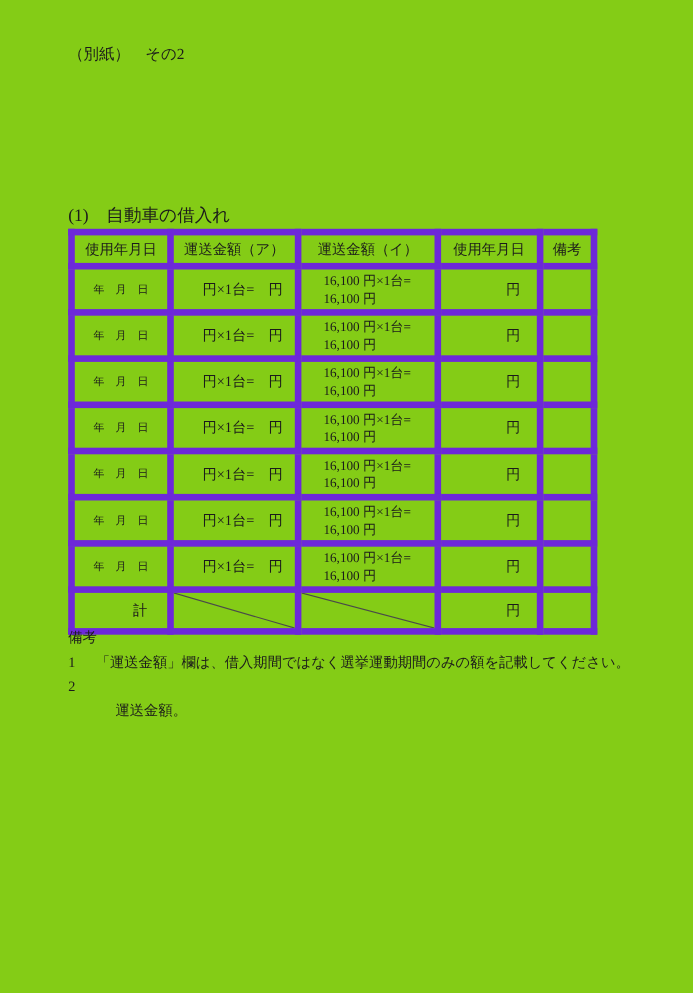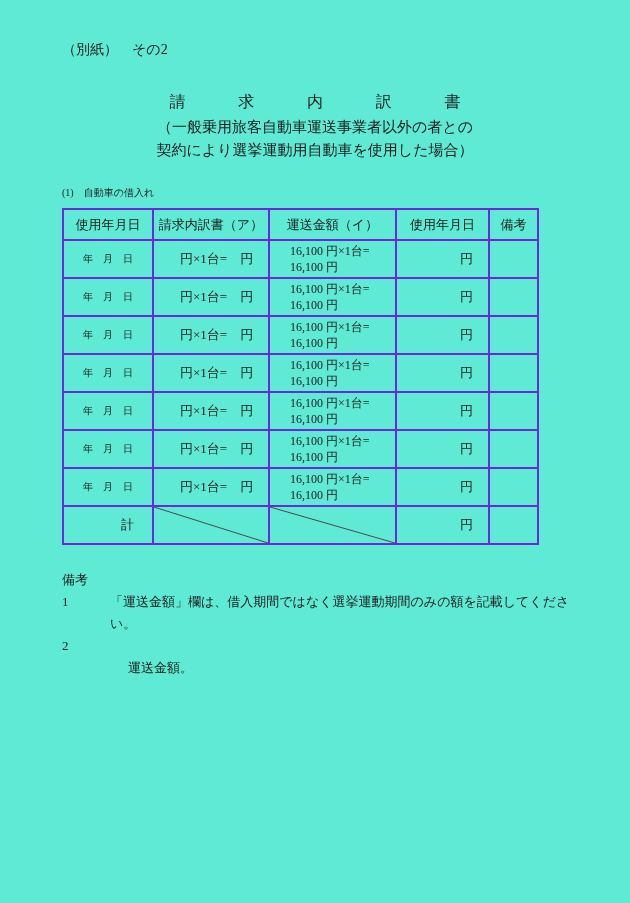--- a/index.html
+++ b/index.html
@@ -1,21 +1,21 @@
 <!DOCTYPE html>
 <html lang="ja"><head>
 <meta charset="utf-8">
 <style>
   * { margin: 0; padding: 0; box-sizing: border-box; }
   html, body { background: #e8e8e8; }
   .page {
     position: relative;
     width: 630px;
     height: 903px;
-    background: #5eead4;
+    background: #84cc16;
     color: #1b1b1b;
     font-family: "Liberation Serif", "DejaVu Serif", serif;
     overflow: hidden;
     margin: 0 auto;
   }
   .annotation {
     position: absolute;
     left: 62px; top: 41px;
     font-size: 14px;
     white-space: pre;
@@ -32,32 +32,32 @@
   .subtitle {
     position: absolute;
     left: 0; right: 0; top: 116px;
     text-align: center;
     font-size: 15px;
     line-height: 23px;
   }
   .section-heading {
     position: absolute;
     left: 62px; top: 186px;
-    font-size: 10px;
+    font-size: 16px;
     white-space: pre;
   }
   table.billing-table {
     position: absolute;
     left: 62px; top: 208px;
     width: 475px;
     border-collapse: collapse;
     table-layout: fixed;
   }
   .billing-table th, .billing-table td {
-    border: 2px solid #6d28d9;
+    border: 6px solid #6d28d9;
     font-weight: normal;
     vertical-align: middle;
     overflow: hidden;
   }
   .billing-table tr.head-row { height: 31px; }
   .billing-table tr.data-row, .billing-table tr.total-row { height: 38px; }
   .billing-table th {
     font-size: 13px;
     text-align: center;
   }
@@ -73,51 +73,46 @@
   td.diag svg { display: block; position: absolute; left: 0; top: 0; width: 100%; height: 100%; }
   .notes {
     position: absolute;
     left: 62px; top: 569px;
     width: 522px;
     font-size: 13px;
     line-height: 22px;
   }
   .note-item { display: flex; align-items: flex-start; }
   .note-num { width: 25px; flex: 0 0 25px; }
-  .note-text { flex: 1; margin-left: 23px; }
+  .note-text { flex: 1; }
   .note-cont { display: inline-block; padding-left: 18px; }
 </style>
 </head>
 <body>
 
 <div class="page">
 
   <div class="annotation">（別紙）　その2</div>
 
-  <div class="title">請求内訳書</div>
-
-  <div class="subtitle">
-    <div>（一般乗用旅客自動車運送事業者以外の者との</div>
-    <div>契約により選挙運動用自動車を使用した場合）</div>
-  </div>
+
 
   <div class="section-heading">(1)　自動車の借入れ</div>
 
   <table class="billing-table">
     <colgroup>
       <col style="width:90px">
         <col style="width:116px">
         <col style="width:127px">
         <col style="width:93px">
         <col style="width:49px">
     </colgroup>
     <tbody>
       <tr class="head-row">
         <th>使用年月日</th>
-        <th>請求内訳書（ア）</th>
+        <th>運送金額（ア）</th>
         <th>運送金額（イ）</th>
         <th>使用年月日</th>
         <th>備考</th>
       </tr>
 
       <tr class="data-row">
         <td class="c-date">年　月　日</td>
         <td class="c-amount">円×1台=　円</td>
         <td class="c-limit">
           <div class="l1">16,100 円×1台=</div>

